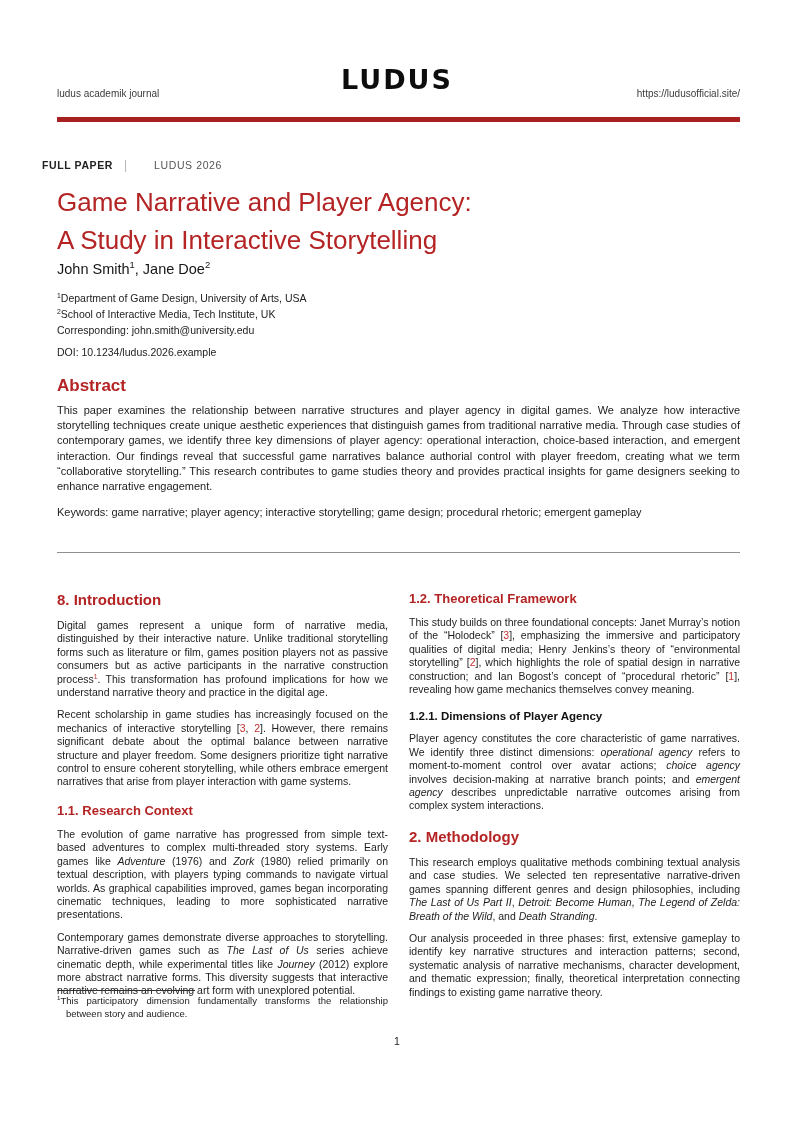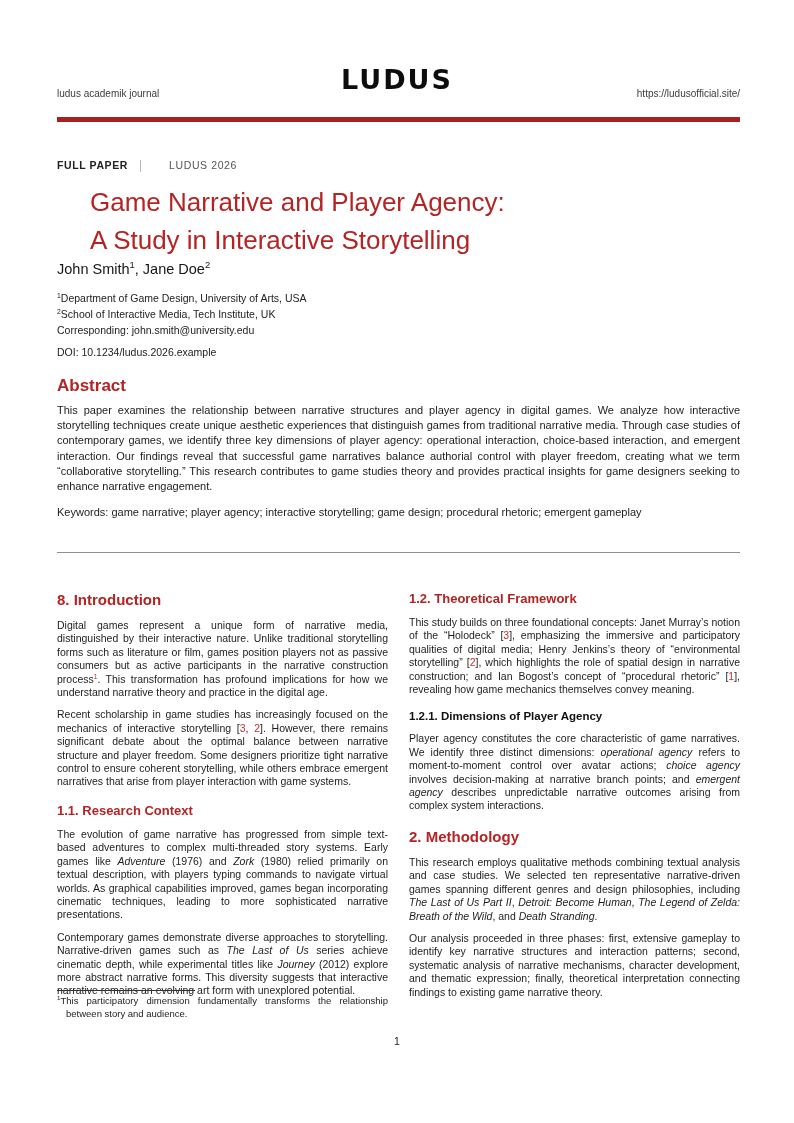--- a/index.html
+++ b/index.html
@@ -14,27 +14,27 @@
     overflow:hidden;
   }
   
   .journal-name { position:absolute; top:88px; left:57px; font-size:10px; color:#3c3c3c; }
   .logo { position:absolute; top:64px; left:0; right:0; text-align:center;
           font-family:"DejaVu Sans", sans-serif; font-weight:bold;
           font-size:27px; letter-spacing:2px; color:#0d0d0d; }
   .site-url { position:absolute; top:88px; right:54px; font-size:10px; color:#3c3c3c; }
   .red-bar { position:absolute; top:117px; left:57px; right:54px; height:5px; background:#a82020; }
   
-  .meta-row { position:absolute; top:158px; left:57px; display:flex; align-items:center; font-size:10.5px; }
+  .meta-row { position:absolute; top:158px; left:42px; display:flex; align-items:center; font-size:10.5px; }
   .paper-type { font-weight:bold; letter-spacing:0.6px; color:#222; }
   .meta-sep { color:#b5b5b5; margin:0 11px; font-size:12px; }
   .issue { color:#555; letter-spacing:0.6px;margin-left:16px; }
   
   .title { position:absolute; top:183px; left:57px; right:54px;
-           font-size:26px; line-height:38px; color:#b42424; font-weight:500;margin-left:33px; }
+           font-size:26px; line-height:38px; color:#b42424; font-weight:500; }
   .authors { position:absolute; top:261px; left:57px; font-size:14.5px; font-weight:500; color:#151515; }
   .affils { position:absolute; top:290px; left:57px; font-size:10.5px; line-height:16px; color:#222; }
   .doi { position:absolute; top:346px; left:57px; font-size:10.5px; color:#222; }
   
   .abstract-heading { position:absolute; top:376px; left:57px; font-size:17px; font-weight:bold; color:#b42424; }
   .abstract-text { position:absolute; top:403px; left:57px; width:683px;
                    font-size:11px; line-height:15.2px; text-align:justify; color:#1c1c1c; }
   .keywords { position:absolute; top:506px; left:57px; width:683px; font-size:11px; }
   .kw-label { font-weight:normal; }
   .divider { position:absolute; top:552px; left:57px; right:54px; border-top:1px solid #8f8f8f; }

